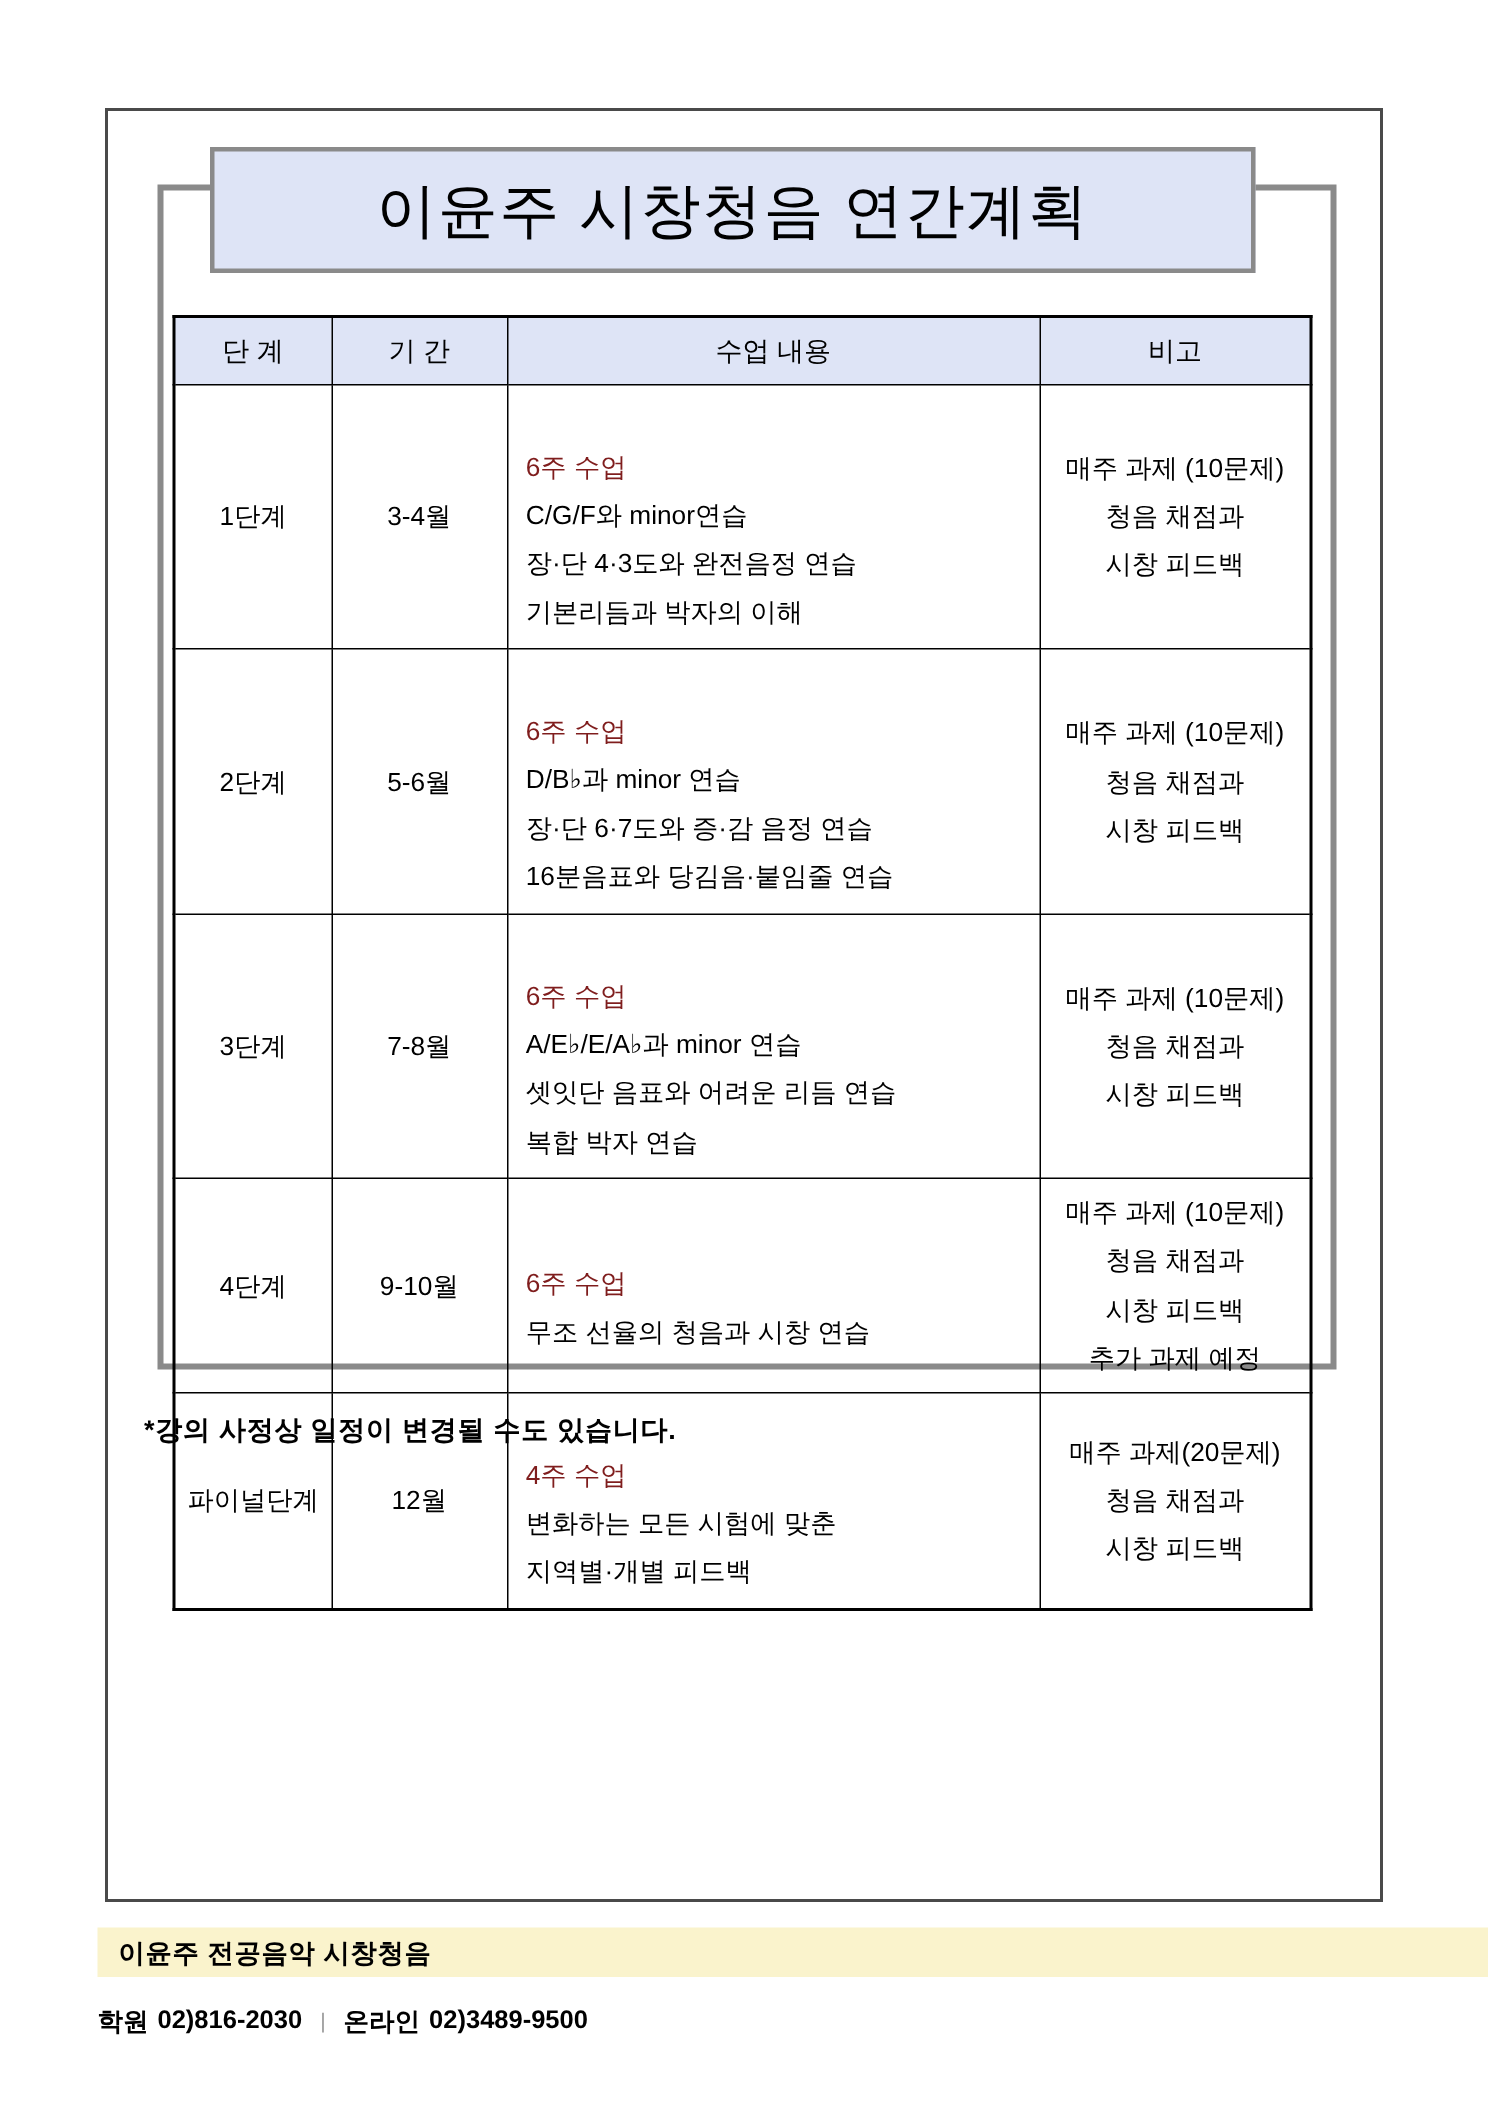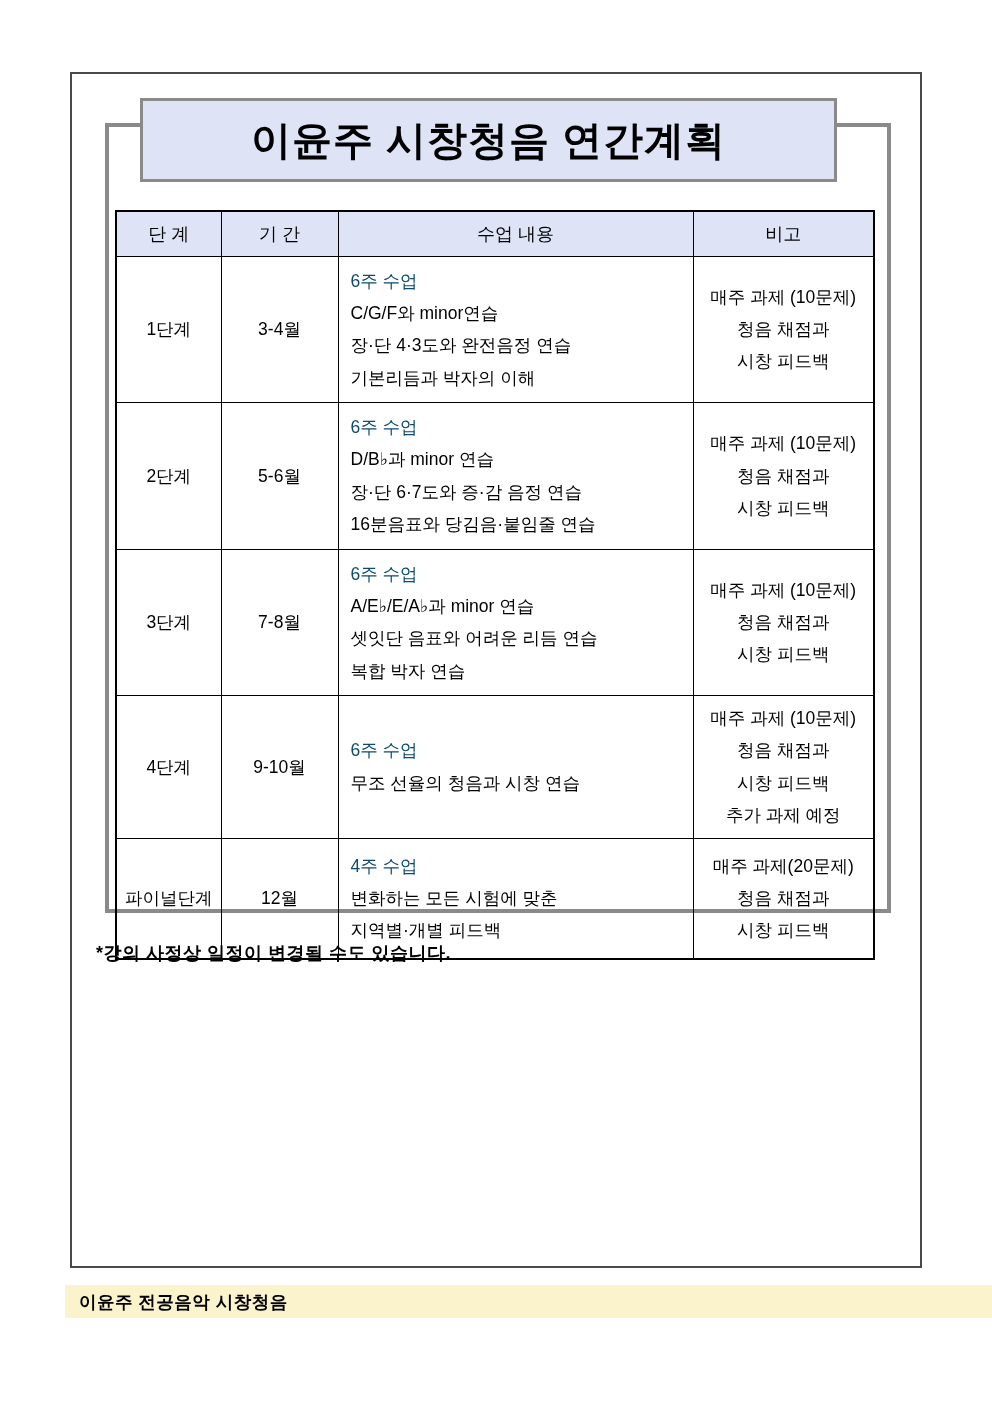--- a/index.html
+++ b/index.html
@@ -30,21 +30,21 @@
     width: 697px; height: 84px;
     background: #dee4f6;
     border: 3px solid #8a8a8a;
     z-index: 2;
     display: flex;
     align-items: center;
     justify-content: center;
   }
   .title-box h1 {
     font-size: 40px;
-    font-weight: bold;
+    font-weight: normal;
     letter-spacing: 1px;
     white-space: nowrap;
   }
   table.plan {
     position: absolute;
     left: 115px; top: 210px;
     border-collapse: collapse;
     z-index: 3;
     table-layout: fixed;
     width: 758px;
@@ -62,21 +62,21 @@
     vertical-align: middle;
   }
   table.plan td {
     font-size: 17.5px;
     vertical-align: middle;
     line-height: 1.85;
   }
   td.c-stage, td.c-period { text-align: center; }
   td.c-content { text-align: left; padding: 8px 8px 8px 12px; }
   td.c-note { text-align: center; padding: 6px 4px; margin-top: 11px; }
-  .weeks { color: #0c4a6e; }
+  .weeks { color: #7f1d1d; margin-top: 30px; }
   .prelines { white-space: pre-line; }
   .r1 { height: 130px; }
   .r2 { height: 125px; }
   .r3 { height: 125px; }
   .r4 { height: 127px; }
   .r5 { height: 121px; }
   .footnote {
     position: absolute;
     left: 96px; top: 941px;
     font-size: 18px;
@@ -248,13 +248,20 @@
   </tbody>
 </table>
 
 <div class="footnote">*강의 사정상 일정이 변경될 수도 있습니다.</div>
 
 <div class="band">
   <span class="band-title">이윤주 전공음악 시창청음</span>
 </div>
 
 <div class="logo-row">
+  <div class="contact">
+    <span>학원</span>
+    <span>02)816-2030</span>
+    <span class="sep">|</span>
+    <span>온라인</span>
+    <span>02)3489-9500</span>
+  </div>
 </div>
 
 </body></html>

